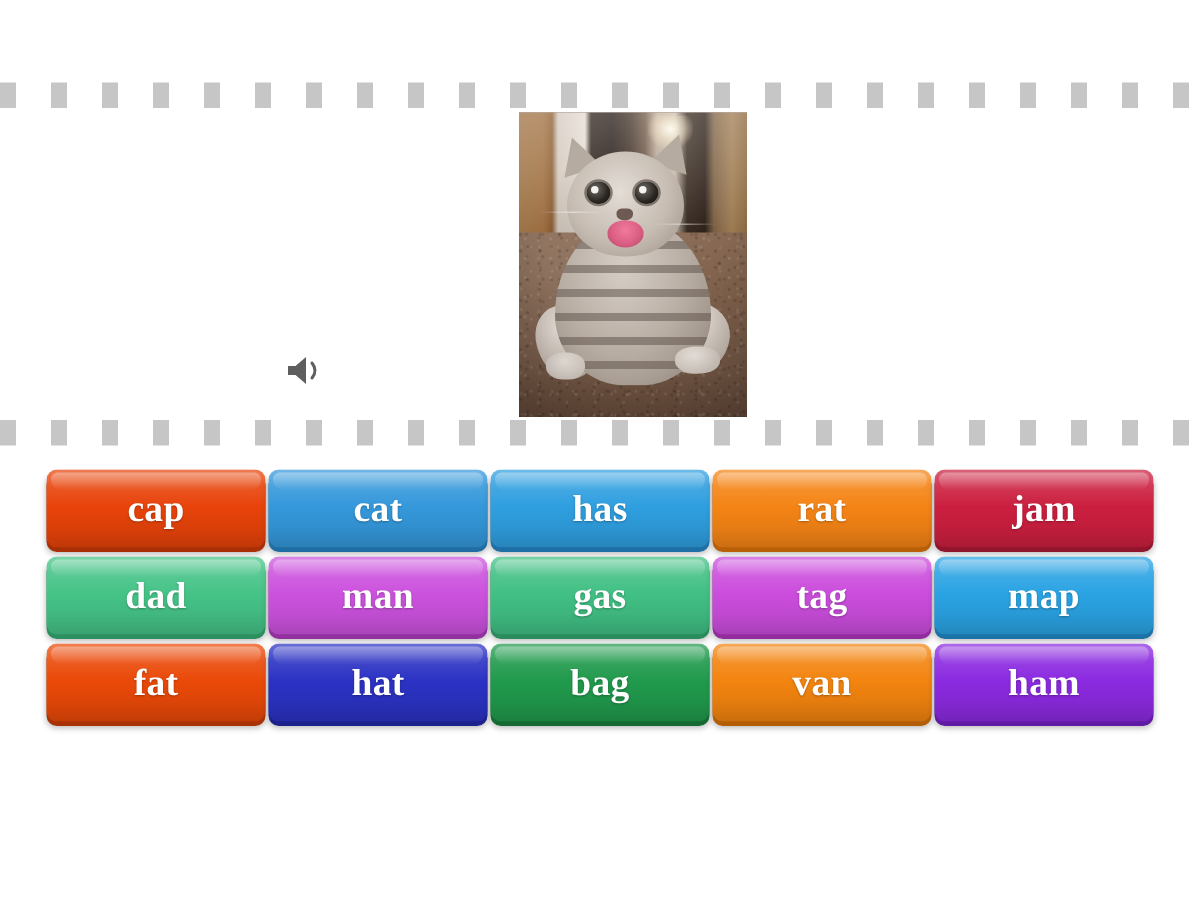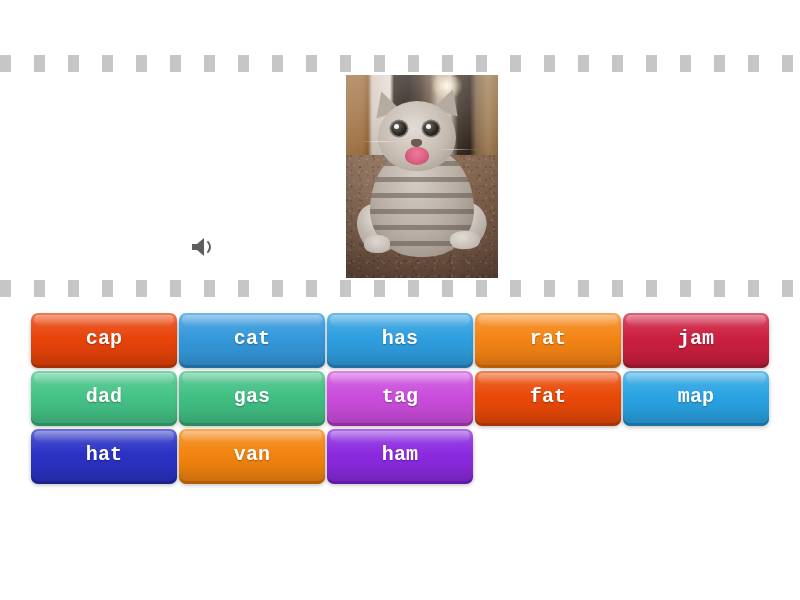--- a/index.html
+++ b/index.html
@@ -245,22 +245,22 @@
     left: 3px; right: 3px; top: 2px;
     height: 12px;
     border-radius: 6px 6px 10px 10px;
     background: linear-gradient(to bottom, rgba(255,255,255,0.34), rgba(255,255,255,0));
     pointer-events: none;
   }
   .tile-label {
     position: relative;
     z-index: 2;
     color: #ffffff;
-    font-family: Liberation Mono, monospace;
-    font-size: 20px;
+    font-family: Liberation Serif, serif;
+    font-size: 25px;
     font-weight: bold;
     line-height: 1;
     letter-spacing: 0.2px;
     text-shadow: 0 1px 1.5px rgba(0,0,0,0.30);
   }
 </style>
 </head>
 <body>
 
 <div id="stage">
@@ -318,35 +318,41 @@
       </div>
       <div class="tile" style="--base: #f58415; --edge: #b85f08;">
         <span class="tile-label">rat</span>
       </div>
       <div class="tile" style="--base: #cc1f3f; --edge: #91152c;">
         <span class="tile-label">jam</span>
       </div>
       <div class="tile" style="--base: #45c387; --edge: #2c8f60;">
         <span class="tile-label">dad</span>
       </div>
+      <div class="tile" style="--base: #cc52de; --edge: #93309f;">
+        <span class="tile-label">man</span>
+      </div>
       <div class="tile" style="--base: #41c084; --edge: #2a8c5d;">
         <span class="tile-label">gas</span>
       </div>
       <div class="tile" style="--base: #cb4ddd; --edge: #932d9f;">
         <span class="tile-label">tag</span>
       </div>
+      <div class="tile" style="--base: #2aa3e3; --edge: #1a72a6;">
+        <span class="tile-label">map</span>
+      </div>
       <div class="tile" style="--base: #ea4908; --edge: #a93205;">
         <span class="tile-label">fat</span>
       </div>
-      <div class="tile" style="--base: #2aa3e3; --edge: #1a72a6;">
-        <span class="tile-label">map</span>
-      </div>
       <div class="tile" style="--base: #2b32c4; --edge: #1c218c;">
         <span class="tile-label">hat</span>
       </div>
+      <div class="tile" style="--base: #209a4c; --edge: #156a34;">
+        <span class="tile-label">bag</span>
+      </div>
       <div class="tile" style="--base: #f3840f; --edge: #b35e07;">
         <span class="tile-label">van</span>
       </div>
       <div class="tile" style="--base: #8b2ae0; --edge: #611aa3;">
         <span class="tile-label">ham</span>
       </div>
     </div>
 
 </div>
 

